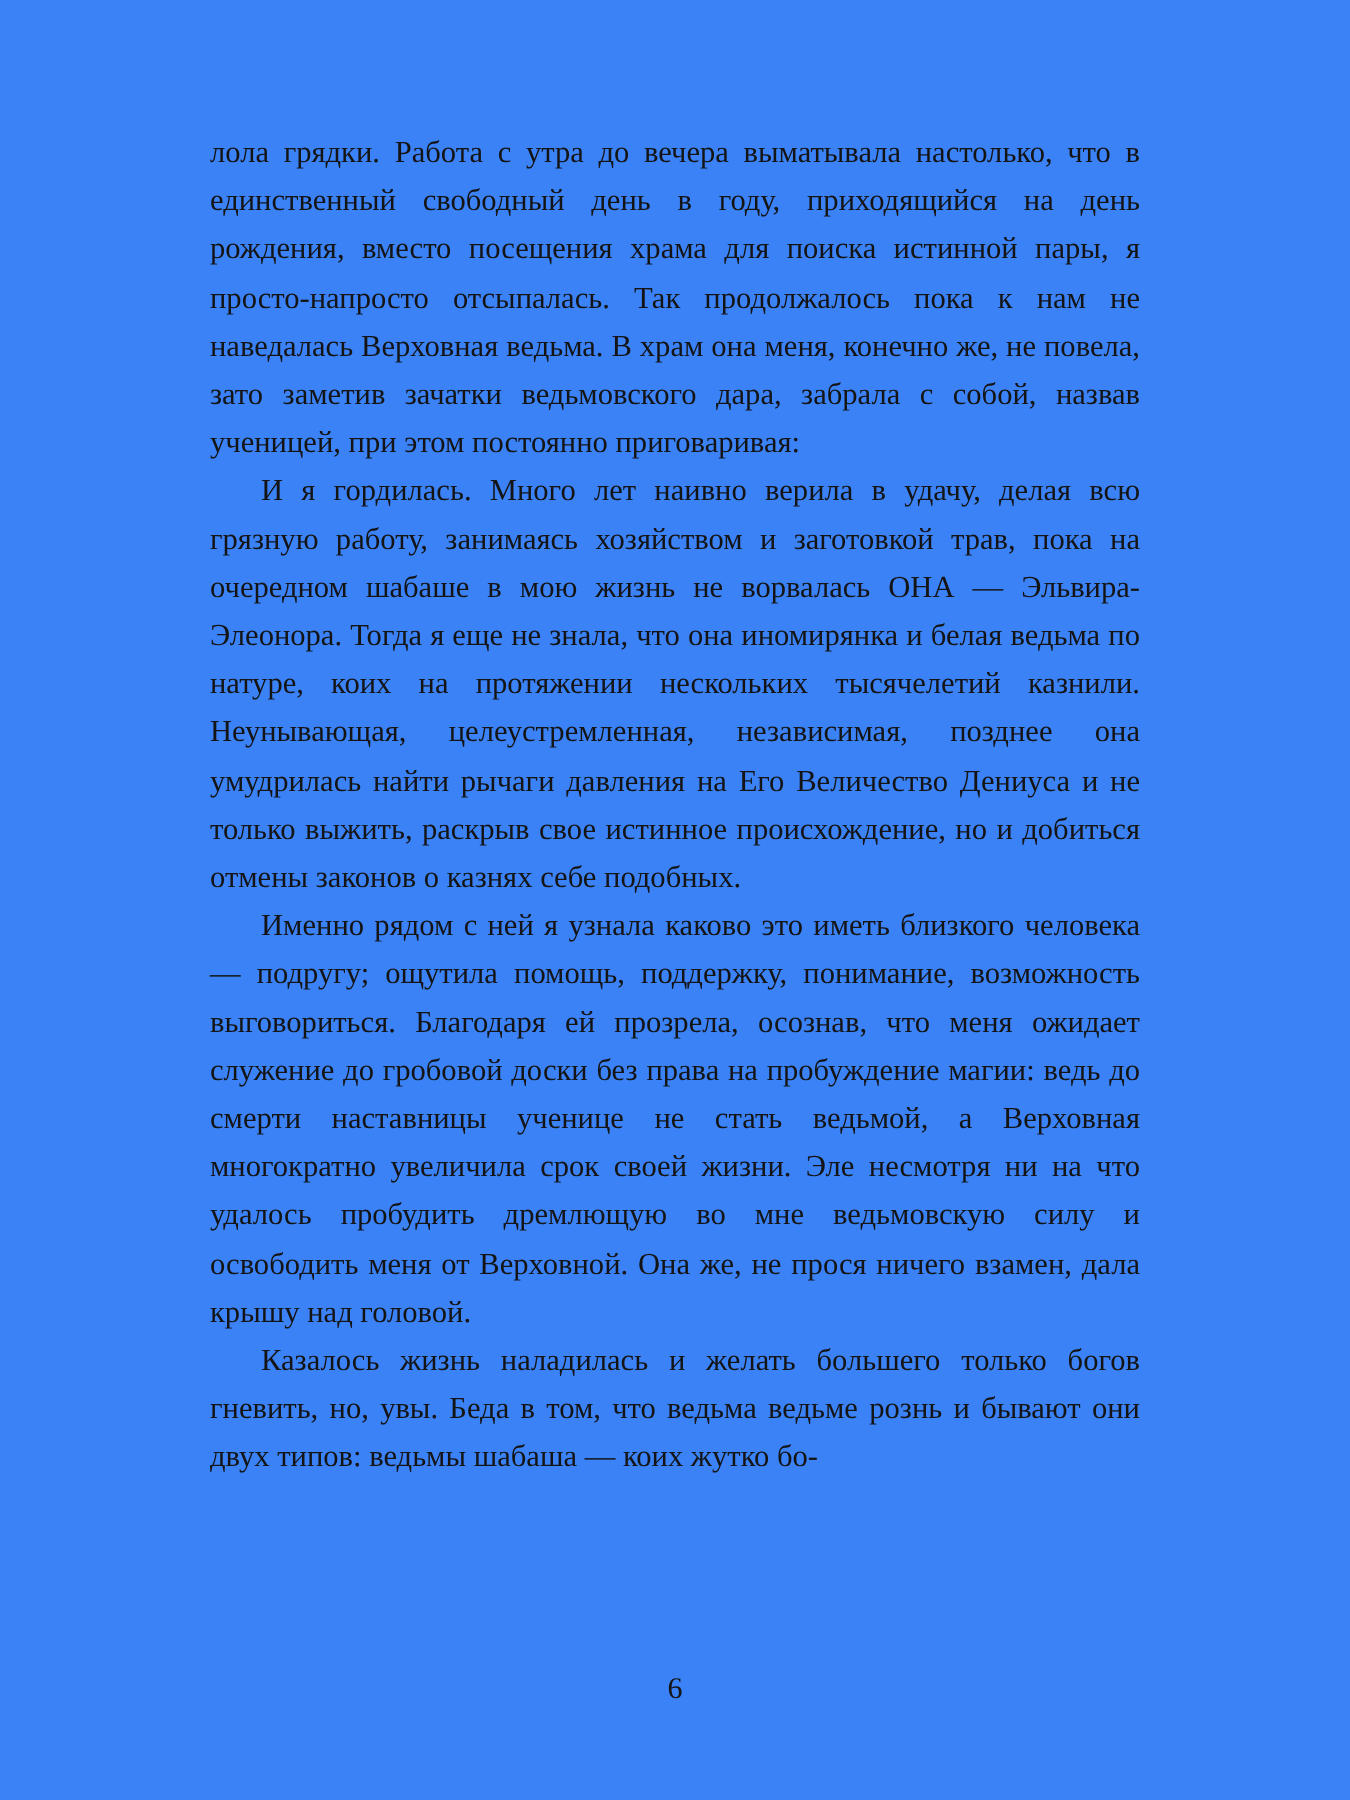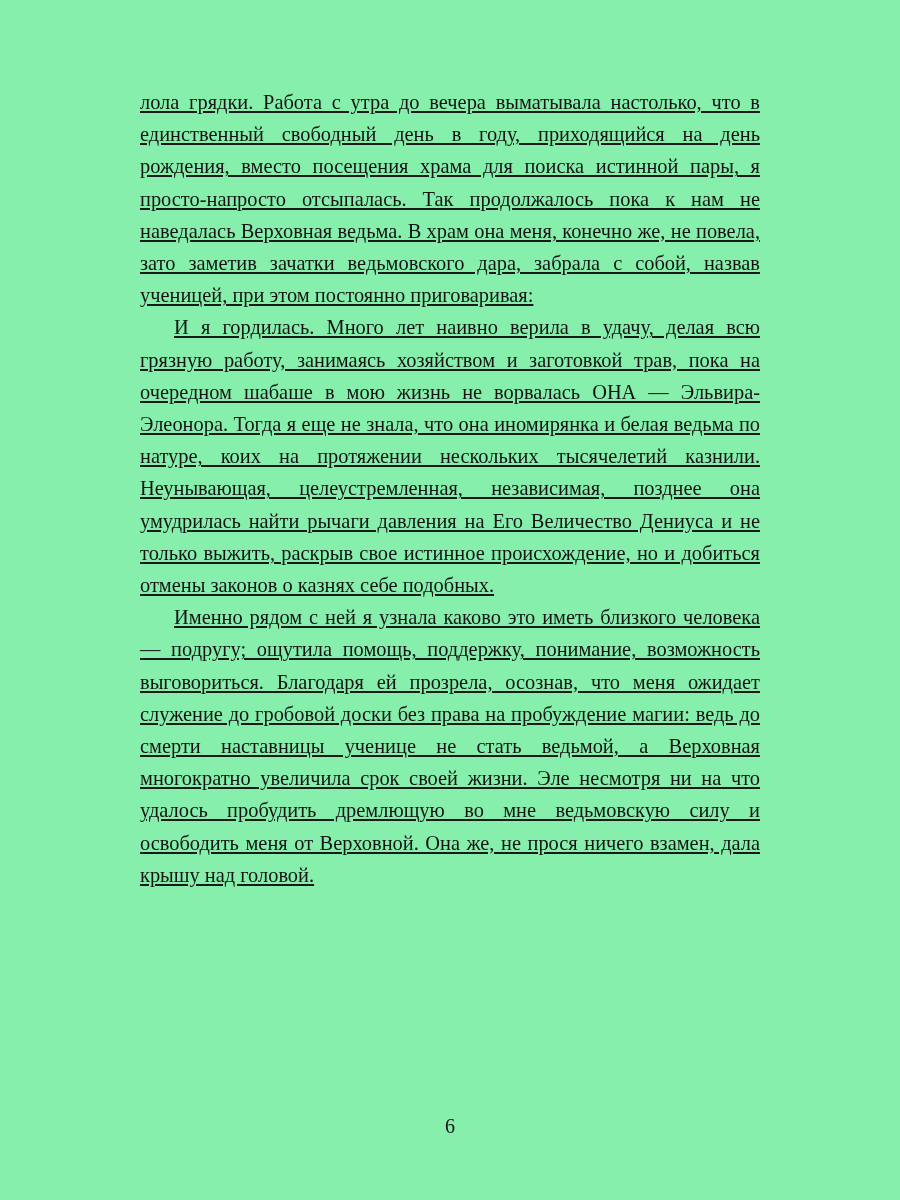--- a/index.html
+++ b/index.html
@@ -11,24 +11,23 @@
     width: 900px;
     height: 1200px;
     font-family: "Liberation Serif", serif;
     color: #1a1a1a;
     overflow: hidden;
   }
   .page {
     position: relative;
     width: 900px;
     height: 1200px;
-    background: #86efac;
+    background: #3b82f6;
     box-sizing: border-box;
     padding: 86px 140px 0 140px;
-    text-decoration: underline;
   }
   .text-block {
     font-size: 20.4px;
     line-height: 32.2px;
     text-align: justify;
     text-justify: inter-word;
     hyphens: manual;
     color: #141414;
   }
   .para {
@@ -54,17 +53,18 @@
 </style>
 </head>
 <body>
 
 <div class="page">
 
   <div class="text-block">
     <p class="para cont">лола грядки. Работа с утра до вечера выматывала настолько, что в единственный свободный день в году, приходящийся на день рождения, вместо посещения храма для поиска истинной пары, я просто-напросто отсыпалась. Так продолжалось пока к нам не наведалась Верховная ведьма. В храм она меня, конечно же, не повела, зато заметив зачатки ведьмовского дара, забрала с собой, назвав ученицей, при этом постоянно приговаривая:</p>
     <p class="para">И я гордилась. Много лет наивно верила в удачу, делая всю грязную работу, занимаясь хозяйством и заготовкой трав, пока на очередном шабаше в мою жизнь не ворвалась ОНА — Эльвира-Элеонора. Тогда я еще не знала, что она иномирянка и белая ведьма по натуре, коих на протяжении нескольких тысячелетий казнили. Неунывающая, целеустремленная, независимая, позднее она умудрилась найти рычаги давления на Его Величество Дениуса и не только выжить, раскрыв свое истинное происхождение, но и добиться отмены законов о казнях себе подобных.</p>
     <p class="para">Именно рядом с ней я узнала каково это иметь близкого человека — подругу; ощутила помощь, поддержку, понимание, возможность выговориться. Благодаря ей прозрела, осознав, что меня ожидает служение до гробовой доски без права на пробуждение магии: ведь до смерти наставницы ученице не стать ведьмой, а Верховная многократно увеличила срок своей жизни. Эле несмотря ни на что удалось пробудить дремлющую во мне ведьмовскую силу и освободить меня от Верховной. Она же, не прося ничего взамен, дала крышу над головой.</p>
+    <p class="para">Казалось жизнь наладилась и желать большего только богов гневить, но, увы. Беда в том, что ведьма ведьме рознь и бывают они двух типов: ведьмы шабаша — коих жутко бо-</p>
   </div>
 
   <div class="folio">6</div>
 
 </div>
 
 </body></html>

